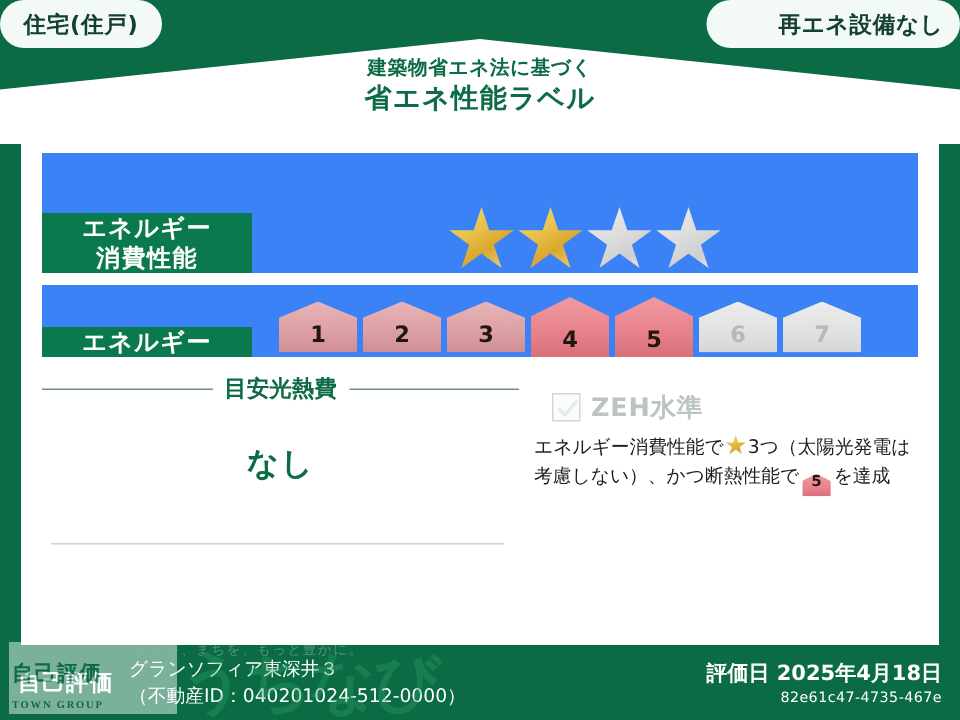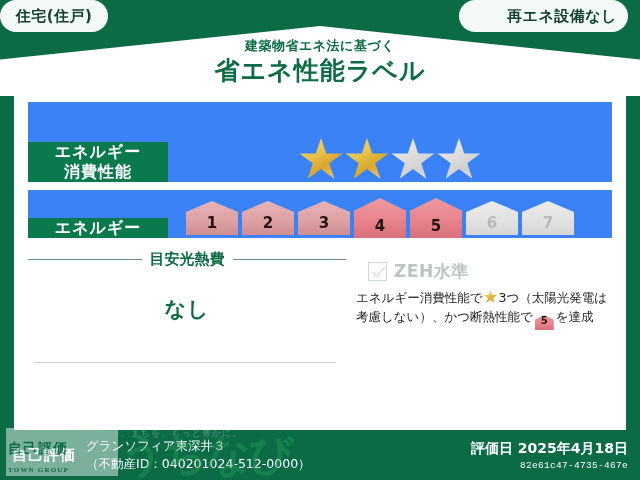--- a/index.html
+++ b/index.html
@@ -21,42 +21,42 @@
     color:#14412f;
     font-weight:bold;
     font-size:15px;
     letter-spacing:.5px;
     display:flex;align-items:center;justify-content:center;
     height:32px;
     z-index:6;
     border-radius:16px;
   }
   #tag-left{left:0;width:108px;}
-  #tag-right{right:12px;width:132px;padding-left:37px;}
+  #tag-right{right:0;width:132px;padding-left:37px;}
 
   
   .roof{
     position:absolute;left:0;top:26px;width:640px;height:70px;
     background:#ffffff;
     -webkit-clip-path:polygon(50% 0%,100% 48%,100% 100%,0 100%,0 48%);
     clip-path:polygon(50% 0%,100% 48%,100% 100%,0 100%,0 48%);
     z-index:2;
   }
   .roof-fill{
     position:absolute;left:14px;top:86px;width:612px;height:344px;
     background:#ffffff;z-index:2;
   }
 
   
   .title-wrap{
     position:absolute;left:0;top:38px;width:640px;text-align:center;z-index:7;
     color:#0d6b45;
   }
   .title-sub{font-size:13px;font-weight:bold;letter-spacing:.5px;line-height:1.2;}
-  .title-main{font-size:25px;font-weight:bold;letter-spacing:1px;line-height:1.25;margin-top:1px;}
+  .title-main{font-size:18px;font-weight:bold;letter-spacing:1px;line-height:1.25;margin-top:1px;}
 
   
   .card{
     position:absolute;left:14px;top:92px;width:612px;height:338px;
     background:#ffffff;z-index:5;
     box-sizing:border-box;
     padding:10px 14px 0 14px;
   }
 
   
@@ -156,21 +156,21 @@
     position:absolute;left:0;bottom:0;width:640px;height:50px;
     background:#0a6b45;color:#ffffff;z-index:8;
     display:flex;align-items:center;justify-content:space-between;
     box-sizing:border-box;padding:0 12px;
   }
   .f-left{display:flex;align-items:center;gap:10px;}
   .f-selfeval{font-size:15px;font-weight:bold;letter-spacing:1px;}
   .f-prop{font-size:12.5px;line-height:1.45;}
   .f-right{text-align:right;}
   .f-date{font-size:14px;font-weight:bold;}
-  .f-id{font-size:9.5px;margin-top:2px;letter-spacing:.3px;font-family:Liberation Mono, monospace;}
+  .f-id{font-size:9.5px;margin-top:2px;letter-spacing:.3px;}
 
   
   .watermark{
     position:absolute;left:0;bottom:0;width:300px;height:60px;z-index:9;
     opacity:.5;pointer-events:none;font-family:Liberation Serif, serif;
   }
   .wm-brand{
     position:absolute;left:120px;bottom:-4px;
     font-size:44px;font-weight:bold;color:#2f9e63;opacity:.75;
     letter-spacing:-2px;white-space:nowrap;

